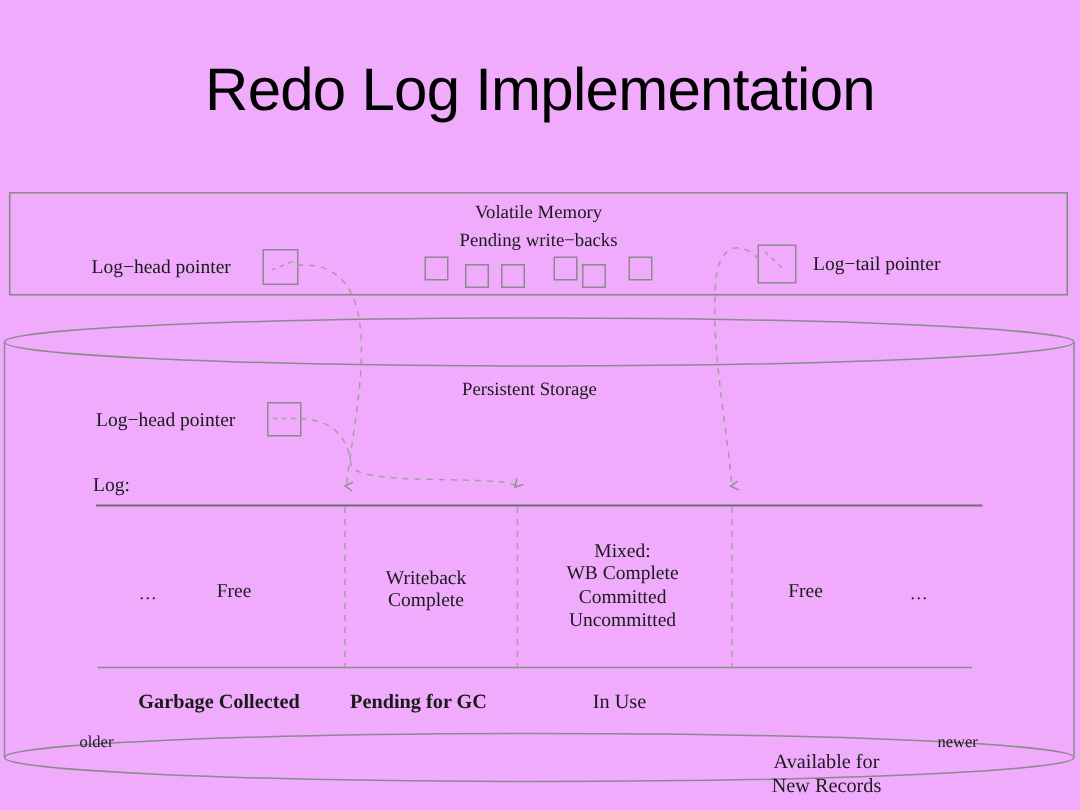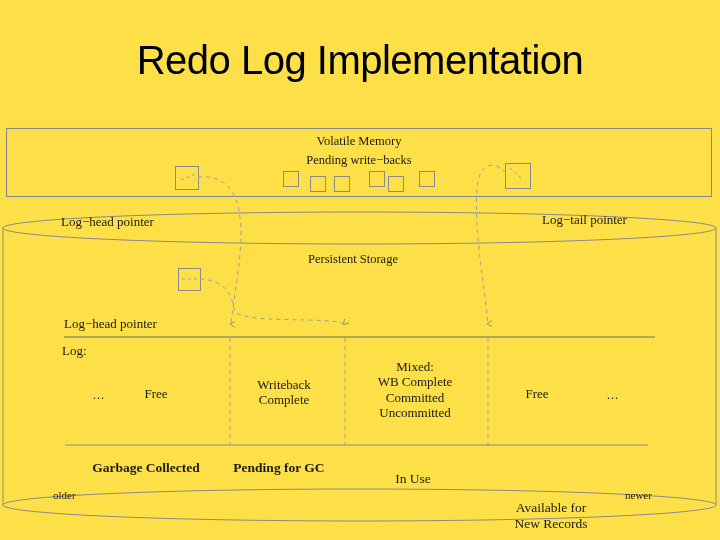--- a/index.html
+++ b/index.html
@@ -6,21 +6,21 @@
   html, body {
     margin: 0; padding: 0;
     width: 720px; height: 540px;
     background: #ffffff;
     font-family: "Liberation Serif", serif;
     overflow: hidden;
   }
   #slide {
     position: relative;
     width: 720px; height: 540px;
-    background: #fde047;
+    background: #f0abfc;
   }
   #slide-title {
     position: absolute;
     left: 0; top: 38px;
     width: 720px;
     text-align: center;
     font-family: "Liberation Sans", sans-serif;
     font-size: 40px;
     font-weight: 400;
     letter-spacing: -0.5px;
@@ -36,21 +36,21 @@
   #figure svg { position: absolute; left: 0; top: 0; }
   .lbl {
     position: absolute;
     font-family: "Liberation Serif", serif;
     color: #1a1a1a;
     white-space: nowrap;
     line-height: 1.18;
   }
   .lbl.ctr { transform: translateX(-50%); text-align: center; }
   .sz-title  { font-size: 12.5px; }
-  .sz-ptr    { font-size: 13px; margin-top: 44px; }
+  .sz-ptr    { font-size: 13px; }
   .sz-sect   { font-size: 13px; }
   .sz-bottom { font-size: 13.5px; }
   .sz-small  { font-size: 11px; margin-top: 40px; }
   .sz-log    { font-size: 13px; }
   .bold { font-weight: 700; }
   .dots { letter-spacing: 1px; font-size: 12px; }
 </style>
 </head>
 <body>
 
@@ -116,21 +116,21 @@
     <div class="lbl sz-ptr" style="left:61px; top:50px;">Log−head pointer</div>
 
     <div class="lbl ctr sz-title" style="left:359px; top:33px;">Pending write−backs</div>
 
     <div class="lbl sz-ptr" style="left:542px; top:48px;">Log−tail pointer</div>
 
     <div class="lbl ctr sz-title" style="left:353px; top:132px;">Persistent Storage</div>
 
     <div class="lbl sz-ptr" style="left:64px; top:152px;">Log−head pointer</div>
 
-    <div class="lbl sz-log" style="left:62px; top:195px;margin-top:28px;">Log:</div>
+    <div class="lbl sz-log" style="left:62px; top:195px;">Log:</div>
 
     <div class="lbl ctr dots" style="left:99px; top:268px;">…</div>
 
     <div class="lbl ctr sz-sect" style="left:156px; top:266px;">Free</div>
 
     <div class="lbl ctr sz-sect" style="left:284px; top:257px;">
       <div>Writeback</div>
       <div>Complete</div>
     </div>
 
@@ -144,21 +144,21 @@
     <div class="lbl ctr sz-sect" style="left:537px; top:266px;">Free</div>
 
     <div class="lbl ctr dots" style="left:613px; top:268px;">…</div>
 
     <div class="lbl sz-small" style="left:53px; top:329px;">older</div>
 
     <div class="lbl ctr sz-bottom bold" style="left:146px; top:340px;">Garbage Collected</div>
 
     <div class="lbl ctr sz-bottom bold" style="left:279px; top:340px;">Pending for GC</div>
 
-    <div class="lbl ctr sz-bottom" style="left:413px; top:340px;margin-top:11px;">In Use</div>
+    <div class="lbl ctr sz-bottom" style="left:413px; top:340px;">In Use</div>
 
     <div class="lbl ctr sz-bottom" style="left:551px; top:335px;margin-top:45px;">
       <div>Available for</div>
       <div>New Records</div>
     </div>
 
     <div class="lbl sz-small" style="left:625px; top:329px;">newer</div>
 
   </div>
 </div>

